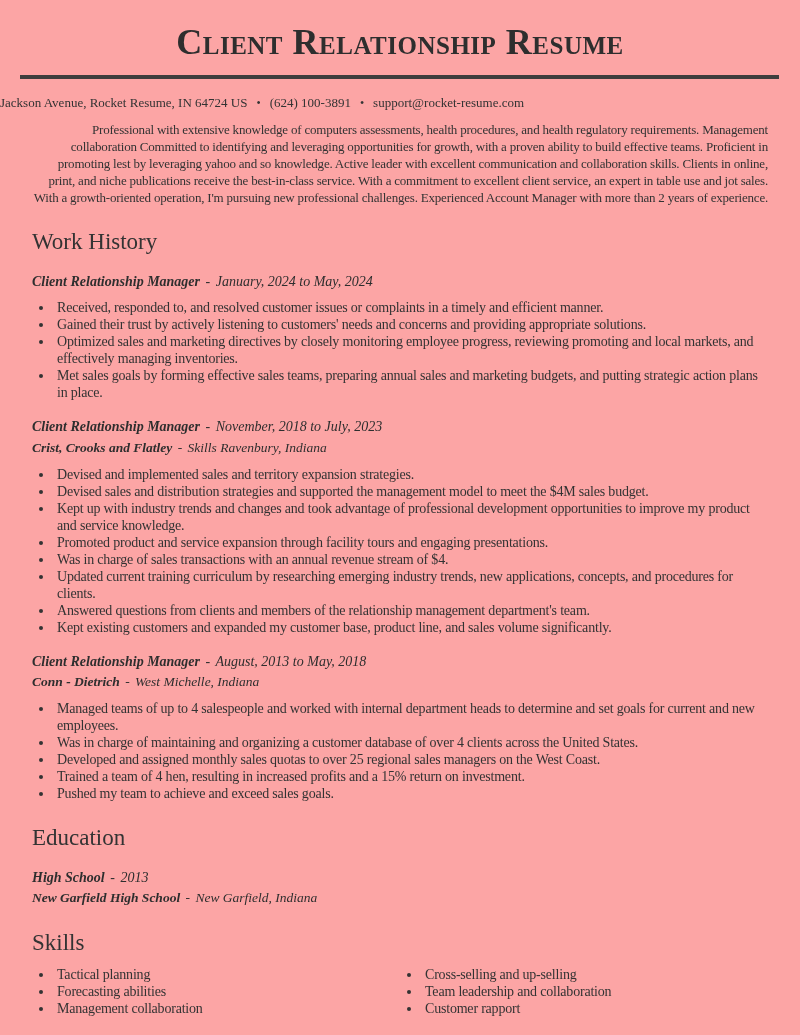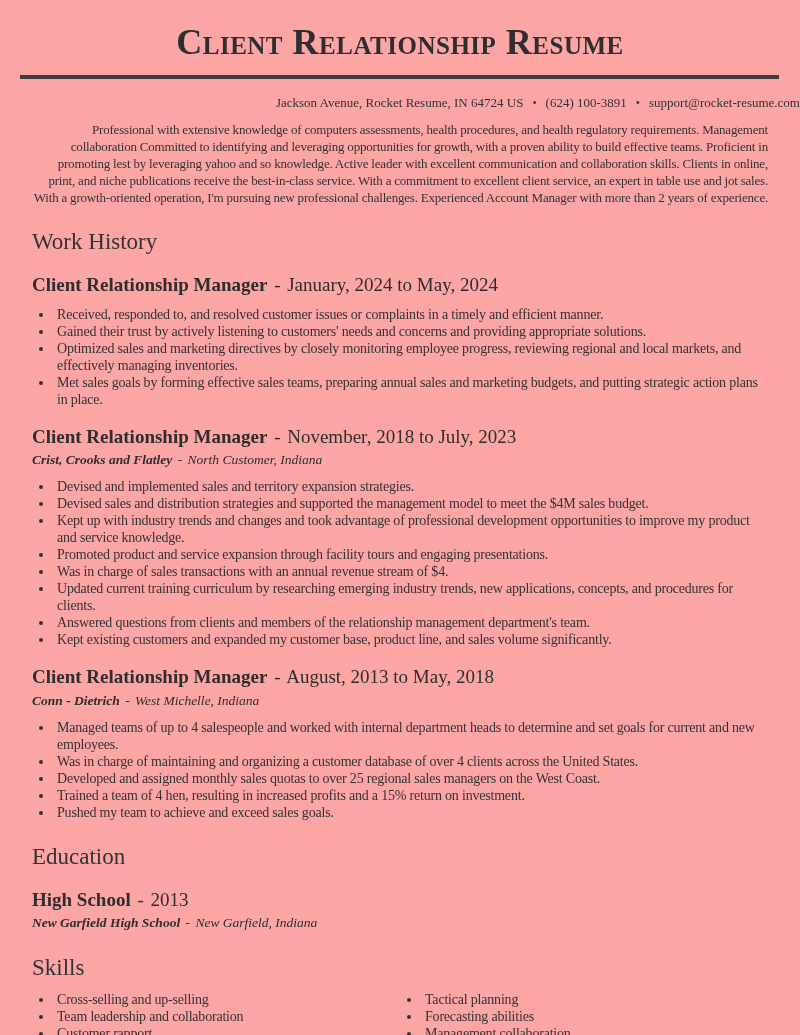--- a/index.html
+++ b/index.html
@@ -27,21 +27,21 @@
     color: #2e2e2e;
   }
   .double-rule {
     margin: 12px 21px 0 20px;
     height: 2px;
     border-top: 2px solid #3e3e3e;
     border-bottom: 2px solid #3e3e3e;
   }
   .contact {
     margin: 16px 0 0 0;
-    text-align: right;
+    text-align: left;
     font-size: 13px;
     color: #333333;
   }
   .contact .dot { margin: 0 9px; font-size: 12px; }
   
   main { padding: 0 32px; }
   h2.section-heading {
     font-size: 23px;
     font-weight: normal;
     color: #333333;
@@ -51,21 +51,21 @@
   .body-text {
     margin: 10px 0 0 0;
     font-size: 13px;
     line-height: 17px;
     letter-spacing: -0.2px;
     color: #333333;
     text-align: right;
   }
   
   .entry { margin-top: 17px; }
-  .entry-title-line { font-size: 19px; line-height: 1.25; color: #2e2e2e; }
+  .entry-title-line { font-size: 14px; line-height: 1.25; color: #2e2e2e; font-style: italic; }
   .entry-title-line .t-bold { font-weight: bold; }
   .entry-sub-line {
     font-size: 13.5px;
     font-style: italic;
     margin-top: 4px;
     line-height: 1.25;
     color: #2e2e2e;
   }
   .entry-sub-line .t-bold { font-weight: bold; }
   .dash { margin: 0 2px; }
@@ -107,35 +107,35 @@
 
       <div class="entry">
         <div class="entry-title-line">
           <span class="t-bold">Client Relationship Manager</span>
           <span class="dash">-</span>
           <span>January, 2024 to May, 2024</span>
         </div>
         <ul class="bullets">
           <li>Received, responded to, and resolved customer issues or complaints in a timely and efficient manner.</li>
           <li>Gained their trust by actively listening to customers' needs and concerns and providing appropriate solutions.</li>
-          <li>Optimized sales and marketing directives by closely monitoring employee progress, reviewing regional and local markets, and effectively managing inventories.</li>
+          <li>Optimized sales and marketing directives by closely monitoring employee progress, reviewing promoting and local markets, and effectively managing inventories.</li>
           <li>Met sales goals by forming effective sales teams, preparing annual sales and marketing budgets, and putting strategic action plans in place.</li>
         </ul>
       </div>
 
       <div class="entry">
         <div class="entry-title-line">
           <span class="t-bold">Client Relationship Manager</span>
           <span class="dash">-</span>
           <span>November, 2018 to July, 2023</span>
         </div>
         <div class="entry-sub-line">
           <span class="t-bold">Crist, Crooks and Flatley</span>
           <span class="dash">-</span>
-          <span>North Customer, Indiana</span>
+          <span>Skills Ravenbury, Indiana</span>
         </div>
         <ul class="bullets">
           <li>Devised and implemented sales and territory expansion strategies.</li>
           <li>Devised sales and distribution strategies and supported the management model to meet the $4M sales budget.</li>
           <li>Kept up with industry trends and changes and took advantage of professional development opportunities to improve my product and service knowledge.</li>
           <li>Promoted product and service expansion through facility tours and engaging presentations.</li>
           <li>Was in charge of sales transactions with an annual revenue stream of $4.</li>
           <li>Updated current training curriculum by researching emerging industry trends, new applications, concepts, and procedures for clients.</li>
           <li>Answered questions from clients and members of the relationship management department's team.</li>
           <li>Kept existing customers and expanded my customer base, product line, and sales volume significantly.</li>
@@ -177,31 +177,31 @@
           <span>New Garfield, Indiana</span>
         </div>
       </div>
     </section>
 
     <section>
       <h2 class="section-heading">Skills</h2>
       <div class="skills-cols">
         <div class="skills-col">
           <ul class="bullets">
+            <li>Tactical planning</li>
+            <li>Forecasting abilities</li>
+            <li>Management collaboration</li>
+
+          </ul>
+        </div>
+        <div class="skills-col">
+          <ul class="bullets">
             <li>Cross-selling and up-selling</li>
             <li>Team leadership and collaboration</li>
             <li>Customer rapport</li>
 
           </ul>
         </div>
-        <div class="skills-col">
-          <ul class="bullets">
-            <li>Tactical planning</li>
-            <li>Forecasting abilities</li>
-            <li>Management collaboration</li>
-
-          </ul>
-        </div>
       </div>
     </section>
 
   </main>
 </div>
 
 </body></html>

